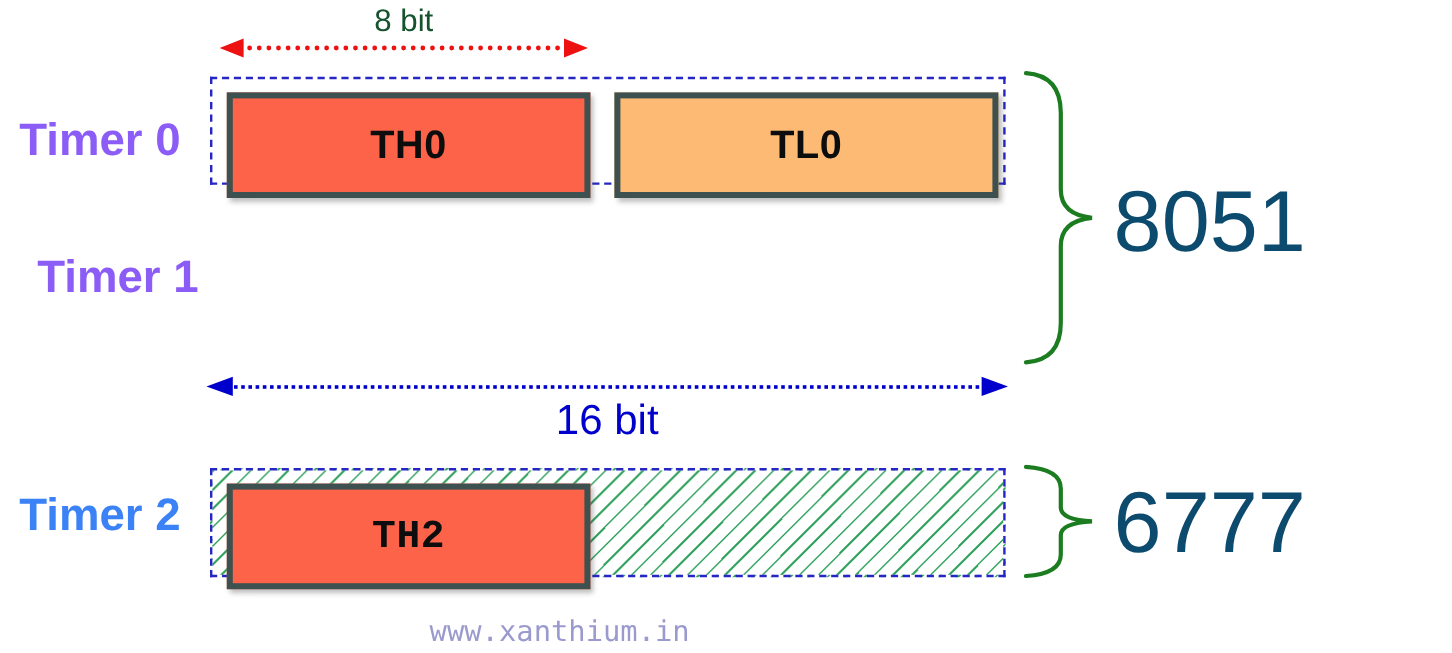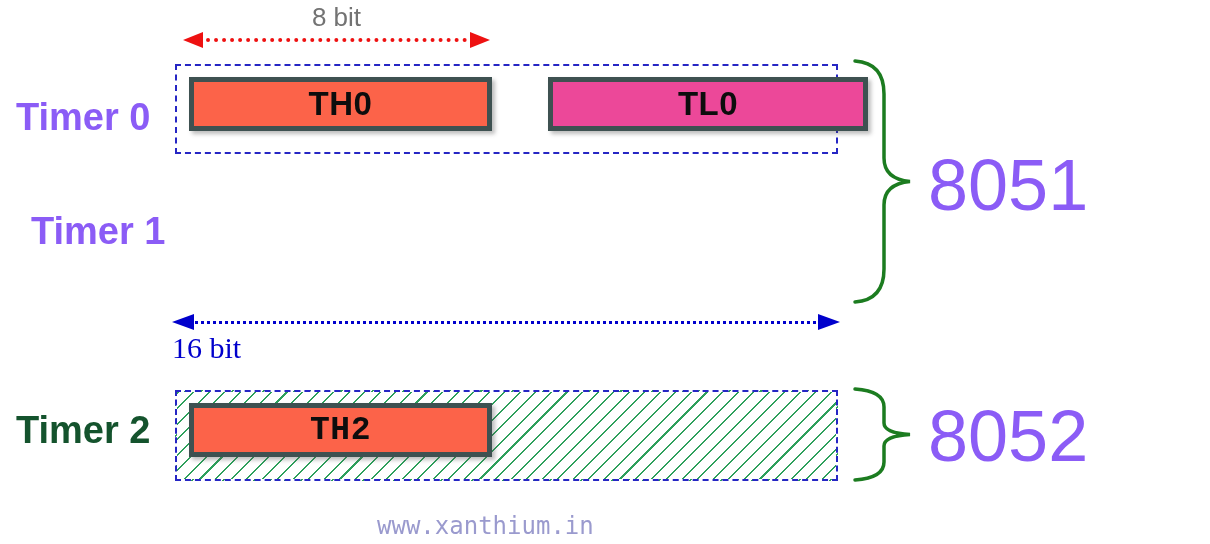--- a/index.html
+++ b/index.html
@@ -4,90 +4,90 @@
 <style>
   html,body{margin:0;padding:0;background:#fff;}
   .canvas{
     position:relative;width:1210px;height:544px;background:#ffffff;
     font-family:"Liberation Sans",sans-serif;overflow:hidden;
   }
 
   
   .bit8-label{
     position:absolute;left:183px;top:2px;width:307px;text-align:center;
-    font-size:26px;color:#737373;
+    font-size:26px;color:#14532d;
   }
   .arrow{position:absolute;height:16px;}
   .arrow8{left:183px;top:32px;width:307px;}
   .arrow8 .line{position:absolute;left:15px;right:15px;top:6px;border-top:4px dotted #ee1111;}
   .arrow8 .head-l{position:absolute;left:0;top:0;width:0;height:0;
     border-top:8px solid transparent;border-bottom:8px solid transparent;border-right:20px solid #ee1111;}
   .arrow8 .head-r{position:absolute;right:0;top:0;width:0;height:0;
     border-top:8px solid transparent;border-bottom:8px solid transparent;border-left:20px solid #ee1111;}
 
   
   .arrow16{left:172px;top:314px;width:668px;}
   .arrow16 .line{position:absolute;left:16px;right:16px;top:7px;border-top:3px dotted #0000cc;}
   .arrow16 .head-l{position:absolute;left:0;top:0;width:0;height:0;
     border-top:8px solid transparent;border-bottom:8px solid transparent;border-right:22px solid #0000cc;}
   .arrow16 .head-r{position:absolute;right:0;top:0;width:0;height:0;
     border-top:8px solid transparent;border-bottom:8px solid transparent;border-left:22px solid #0000cc;}
   .bit16-label{
-    position:absolute;left:172px;top:331px;width:668px;
-    font-size:30px;color:#0000cc;font-family:Liberation Serif, serif;
+    position:absolute;left:172px;top:331px;width:668px;text-align:center;
+    font-size:35px;color:#0000cc;
   }
 
   
   .timer-group{
     position:absolute;left:175px;width:663px;height:90px;
     border:2px dashed #2626c4;box-sizing:border-box;background:#ffffff;
   }
   .tg0{top:64px;}
   .tg1{top:207px;height:89px;}
   .tg2{top:390px;height:91px;
     background-image:repeating-linear-gradient(135deg,
       #2ea05c 0px,#2ea05c 1.5px,transparent 1.5px,transparent 11px);
     font-family:Liberation Mono, monospace;
   }
   .reg{
-    position:absolute;top:11px;height:54px;box-sizing:border-box;
+    position:absolute;top:11px;height:88px;box-sizing:border-box;
     border:5px solid #3e5151;display:flex;align-items:center;justify-content:center;
     font-weight:bold;font-size:33px;color:#0d0d0d;letter-spacing:0.5px;
     box-shadow:3px 3px 4px rgba(70,70,70,0.35);
   }
   .reg.high{left:12px;width:303px;background:#fc6349;}
-  .reg.low{left:335px;width:320px;background:#ec4899;margin-left:36px;}
+  .reg.low{left:335px;width:320px;background:#fdba74;}
 
   .timer-label{
     position:absolute;left:16px;width:155px;font-size:38px;font-weight:bold;
     color:#8b5cf6;line-height:1;white-space:nowrap;
   }
   .tl0{top:98px;}
   .tl1{top:212px;margin-left:15px;}
-  .tl2{top:411px;color:#14532d;}
+  .tl2{top:411px;color:#3b82f6;}
 
   
   .brace{position:absolute;}
   .brace svg{display:block;}
   .brace1{left:852px;top:58px;}
   .brace2{left:852px;top:387px;}
   .chip-name{
-    position:absolute;left:928px;font-size:72px;font-weight:400;color:#8b5cf6;
+    position:absolute;left:928px;font-size:72px;font-weight:400;color:#0c4a6e;
     line-height:1;white-space:nowrap;
   }
   .chip1{top:149px;}
   .chip2{top:400px;}
   .chip-part{
     position:absolute;left:916px;top:472px;font-size:38px;color:#090909;
     line-height:1;white-space:nowrap;
   }
 
   
   .watermark{
-    position:absolute;left:377px;top:512px;font-family:"DejaVu Sans Mono",monospace;
+    position:absolute;left:358px;top:512px;font-family:"DejaVu Sans Mono",monospace;
     font-size:24px;color:#9a9ace;letter-spacing:0px;white-space:nowrap;
   }
 </style>
 </head>
 <body>
 
 <div class="canvas">
 
   <div class="bit8-label">8 bit</div>
   <div class="arrow arrow8">
@@ -121,17 +121,17 @@
       <path d="M3,3 Q32,5 32,36 L32,100 Q32,121 58,123.5 Q32,126 32,147 L32,211 Q32,242 3,244" fill="none" stroke="#1c7c20" stroke-width="3.5" stroke-linecap="round"></path>
     </svg>
   </div>
   <div class="chip-name chip1">8051</div>
 
   <div class="brace brace2">
     <svg width="64" height="95" viewBox="0 0 64 95">
       <path d="M3,2 Q32,4 32,20 L32,36 Q32,46 58,47.5 Q32,49 32,59 L32,75 Q32,91 3,93" fill="none" stroke="#1c7c20" stroke-width="3.5" stroke-linecap="round"></path>
     </svg>
   </div>
-  <div class="chip-name chip2">8052</div>
+  <div class="chip-name chip2">6777</div>
 
   <div class="watermark">www.xanthium.in</div>
 
 </div>
 
 </body></html>

